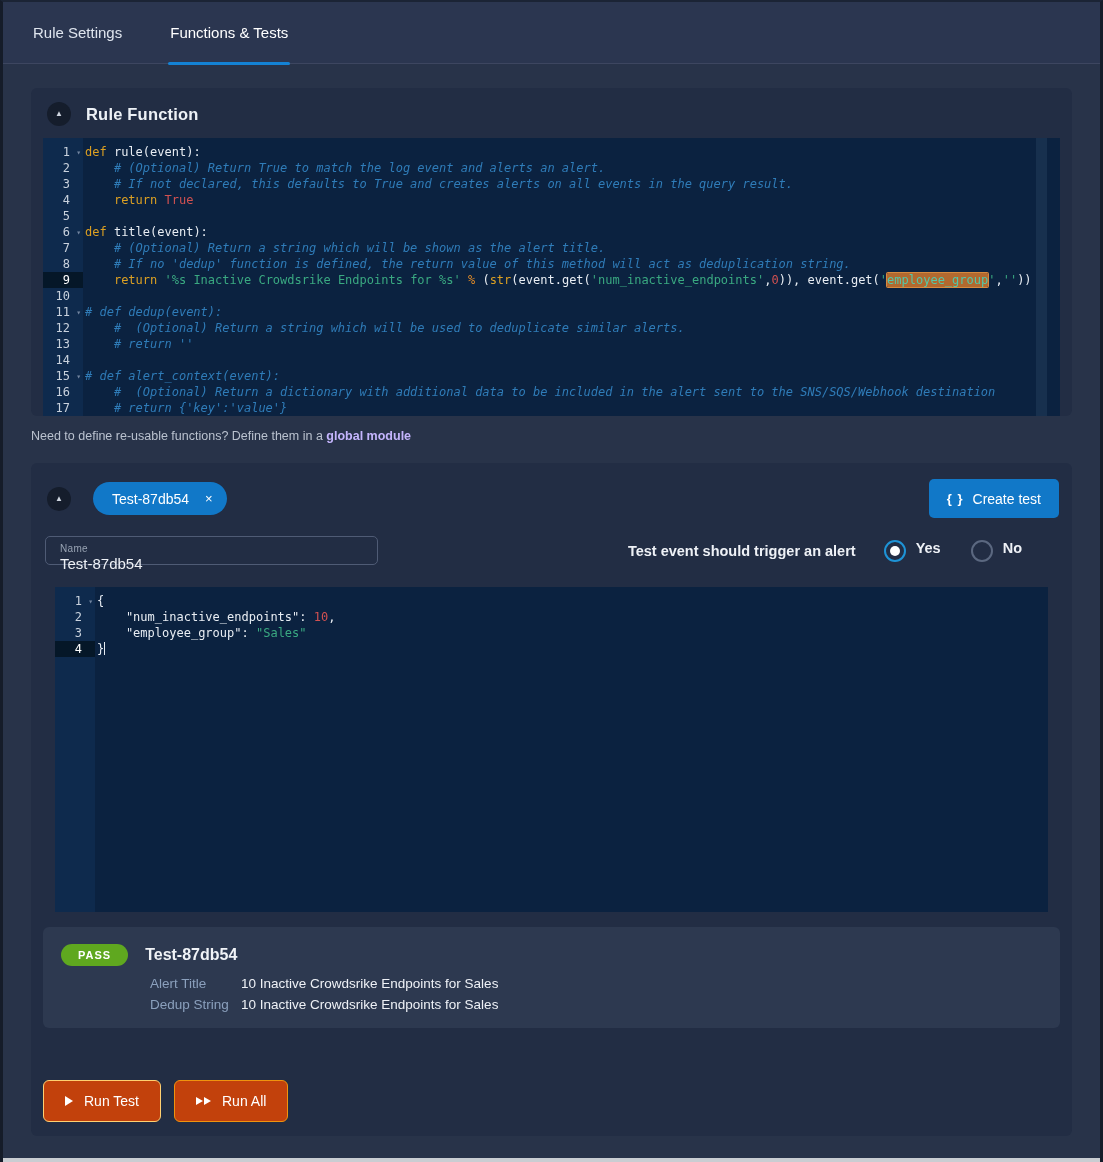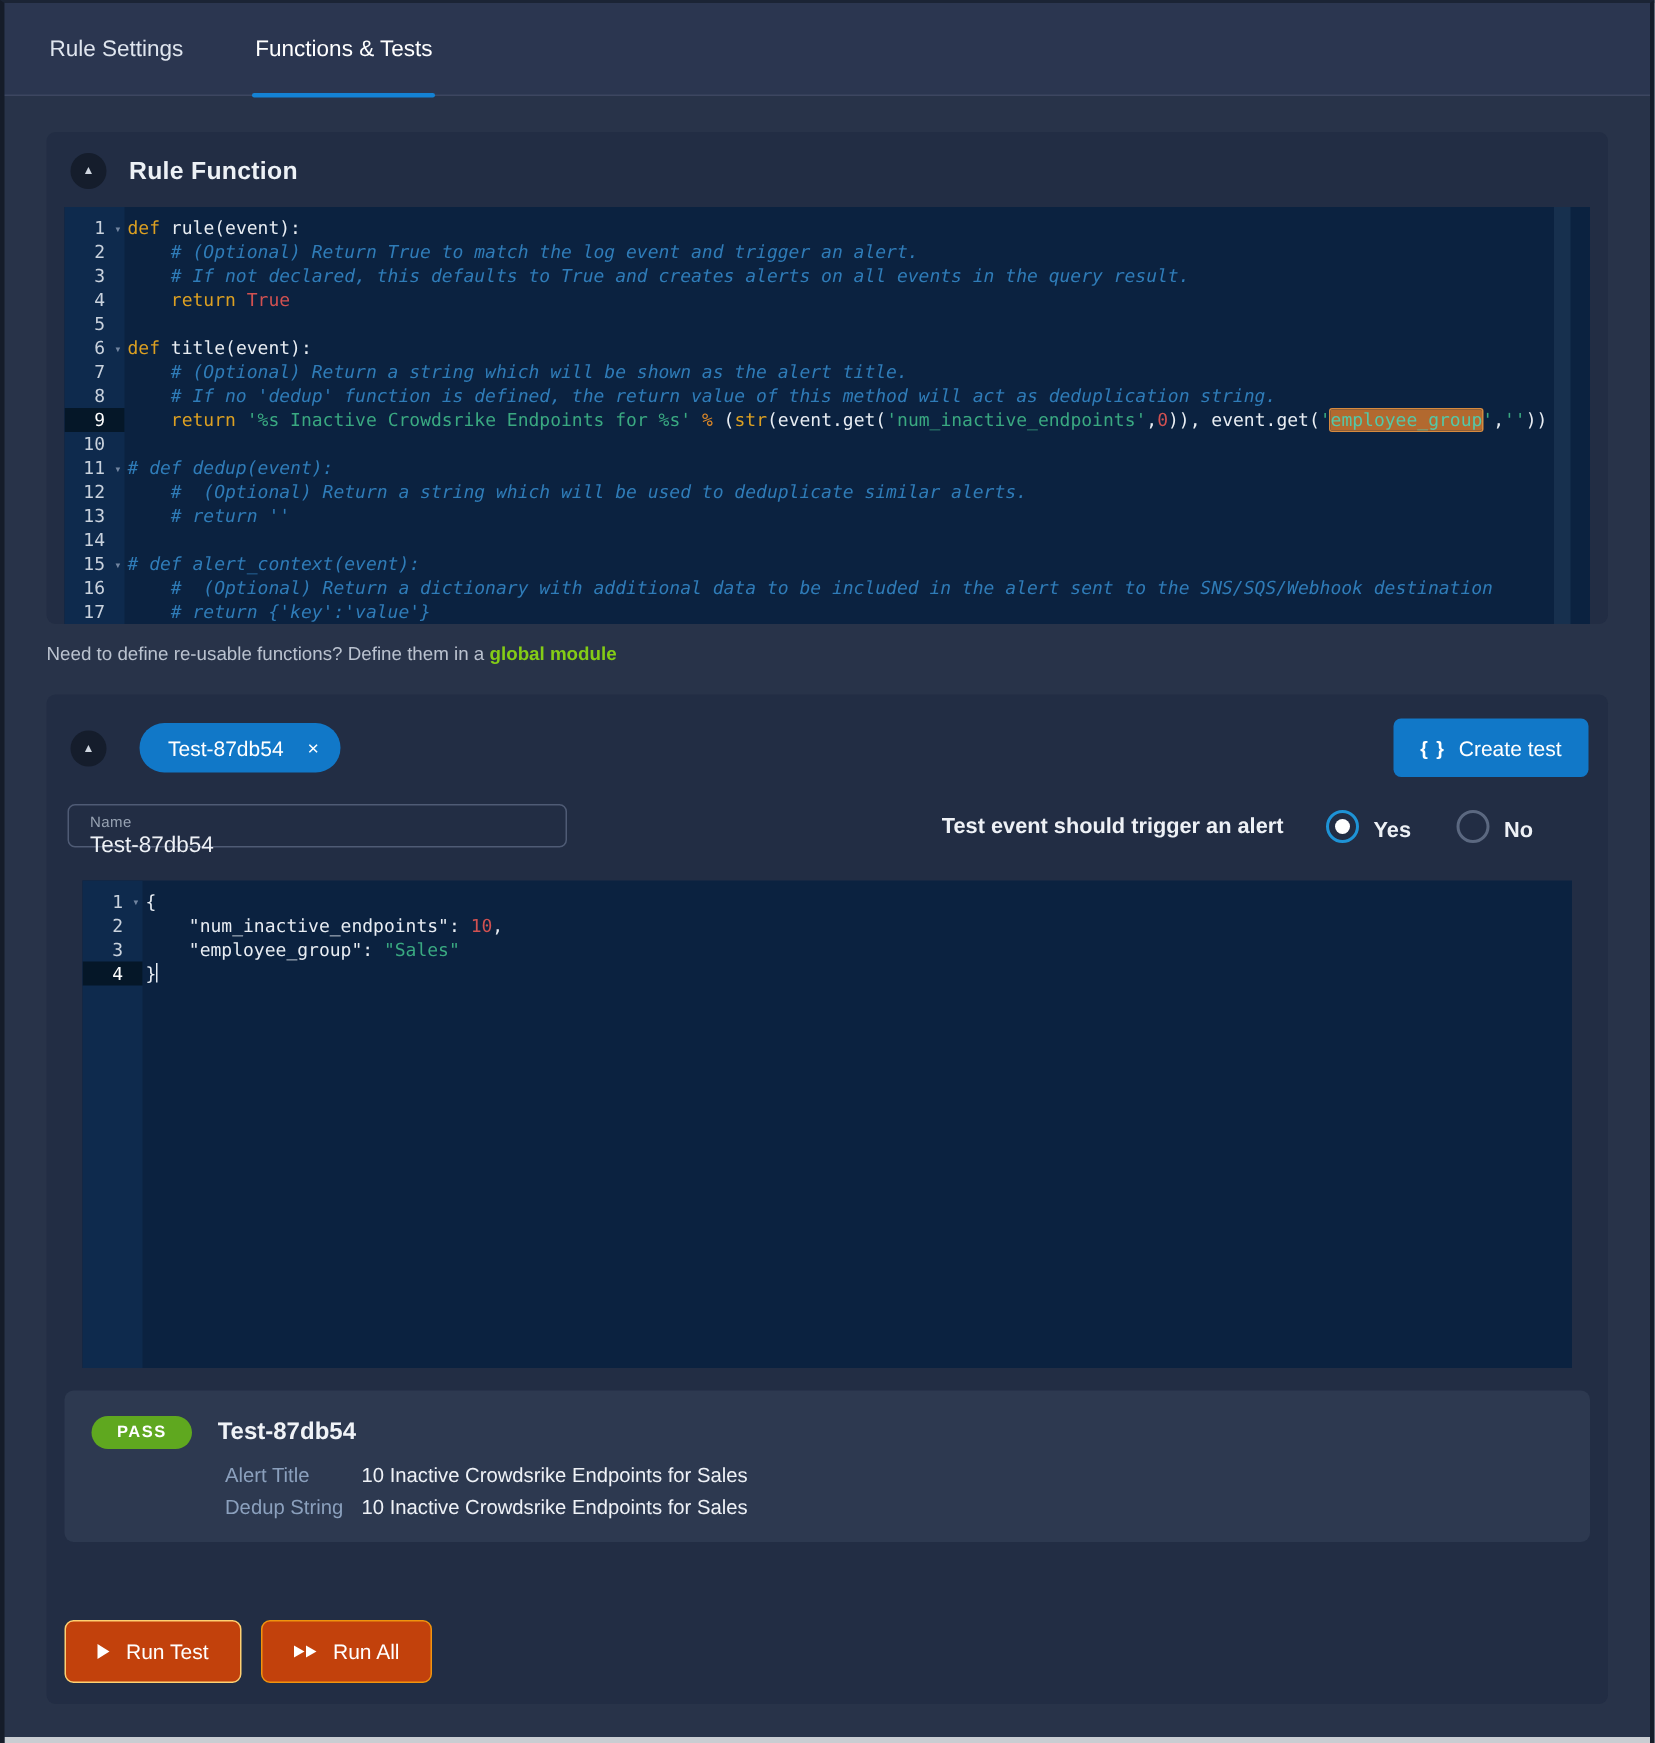--- a/index.html
+++ b/index.html
@@ -36,34 +36,34 @@
   .tk.c { color:#2f7cb8; font-style:italic; }
   .tk.s { color:#3aa981; }
   .tk.n { color:#d15151; }
   .tk.o { color:#e08a28; }
   .tk.sh { background:#b2692f; box-shadow:0 0 0 1px #d68a3f; border-radius:1px; color:#54c8a8; }
   .cursor { display:inline-block; width:1px; height:13px; background:#e6ecf3; vertical-align:middle; margin-top:-2px; }
   #editor-rule { height:278px; }
   #editor-test { height:325px; margin-top:0; }
   
   .footnote { margin:13px 0 20px 0; color:#bac2cf; font-size:12.5px; }
-  .footnote a { color:#84cc16; font-weight:bold; text-decoration:none; cursor:pointer; }
+  .footnote a { color:#c4b5fd; font-weight:bold; text-decoration:none; cursor:pointer; }
   
   .tests-header { display:flex; align-items:center; padding:16px 12px 0 16px; }
   .chip { display:flex; align-items:center; background:#1178c8; color:#ffffff; border-radius:17px; height:33px; padding:0 14px 0 19px; margin-left:22px; font-size:14px; cursor:pointer; }
   .chip-close { margin-left:16px; font-size:13px; color:#ffffff; cursor:pointer; line-height:1; }
   .create-test { margin-left:auto; margin-right:1px; display:flex; align-items:center; gap:9px; background:#1178c8; border:none; color:#ffffff; font-size:14px; font-family:inherit; height:39px; padding:0 18px; border-radius:5px; cursor:pointer; }
   .create-test .braces { font-size:13px; letter-spacing:1px; font-weight:bold; }
   .name-row { display:flex; align-items:center; padding:18px 40px 0 14px; }
   .name-field { width:333px; height:29px; border:1px solid #4f5b75; border-radius:5px; padding:6px 12px 4px 14px; cursor:text; }
   .name-field .fl { display:block; color:#98a3b3; font-size:10px; letter-spacing:.3px; }
   .name-field .fv { display:block; color:#eef1f6; font-size:15px; margin-top:1px; }
   .trigger-group { margin-left:auto; display:flex; align-items:center; }
   .trigger-label { color:#eef1f6; font-size:14.5px; font-weight:700; margin-right:28px; }
-  .radio-opt { display:flex; align-items:flex-end; margin-right:30px; cursor:pointer; }
+  .radio-opt { display:flex; align-items:flex-start; margin-right:30px; cursor:pointer; }
   .radio-opt:last-child { margin-right:10px; }
   .radio { width:22px; height:22px; border-radius:50%; border:2px solid #5b6880; display:flex; align-items:center; justify-content:center; }
   .radio.checked { border-color:#1e93d6; }
   .radio.checked .dot { width:10px; height:10px; border-radius:50%; background:#ffffff; }
   .radio-text { color:#eef1f6; font-size:14.5px; font-weight:600; margin-left:10px; }
   .ed2-wrap { padding:22px 12px 0 12px; }
   
   .result-card { margin:15px 12px 0 12px; background:#2d3950; border-radius:6px; padding:17px 18px 16px 18px; }
   .result-top { display:flex; align-items:center; }
   .pass-badge { background:#5fa81f; color:#ffffff; font-size:11px; font-weight:bold; letter-spacing:1px; border-radius:12px; padding:5px 17px; }
@@ -101,21 +101,21 @@
     <section class="panel">
       <div class="panel-header">
         <button class="collapse-btn">
           <span>▲</span>
         </button>
         <div class="panel-title">Rule Function</div>
       </div>
       <div class="editor has-track" id="editor-rule">
         <div class="ed-inner">
             <div class="cl"><div class="g">1<span class="fold">▾</span></div><div class="cd"><span class="tk k">def</span><span class="tk t"> rule(event):</span></div></div>
-            <div class="cl"><div class="g">2</div><div class="cd"><span class="tk c">    # (Optional) Return True to match the log event and trigger an alert.</span></div></div>
+            <div class="cl"><div class="g">2</div><div class="cd"><span class="tk c">    # (Optional) Return True to match the log event and alerts an alert.</span></div></div>
             <div class="cl"><div class="g">3</div><div class="cd"><span class="tk c">    # If not declared, this defaults to True and creates alerts on all events in the query result.</span></div></div>
             <div class="cl"><div class="g">4</div><div class="cd"><span class="tk t">    </span><span class="tk k">return</span><span class="tk t"> </span><span class="tk n">True</span></div></div>
             <div class="cl"><div class="g">5</div><div class="cd"></div></div>
             <div class="cl"><div class="g">6<span class="fold">▾</span></div><div class="cd"><span class="tk k">def</span><span class="tk t"> title(event):</span></div></div>
             <div class="cl"><div class="g">7</div><div class="cd"><span class="tk c">    # (Optional) Return a string which will be shown as the alert title.</span></div></div>
             <div class="cl"><div class="g">8</div><div class="cd"><span class="tk c">    # If no 'dedup' function is defined, the return value of this method will act as deduplication string.</span></div></div>
             <div class="cl"><div class="g active">9</div><div class="cd"><span class="tk t">    </span><span class="tk k">return</span><span class="tk t"> </span><span class="tk s">'%s Inactive Crowdsrike Endpoints for %s'</span><span class="tk t"> </span><span class="tk o">%</span><span class="tk t"> (</span><span class="tk k">str</span><span class="tk t">(event.get(</span><span class="tk s">'num_inactive_endpoints'</span><span class="tk t">,</span><span class="tk n">0</span><span class="tk t">)), event.get(</span><span class="tk s">'</span><span class="tk sh">employee_group</span><span class="tk s">'</span><span class="tk t">,</span><span class="tk s">''</span><span class="tk t">))</span></div></div>
             <div class="cl"><div class="g">10</div><div class="cd"></div></div>
             <div class="cl"><div class="g">11<span class="fold">▾</span></div><div class="cd"><span class="tk c"># def dedup(event):</span></div></div>
             <div class="cl"><div class="g">12</div><div class="cd"><span class="tk c">    #  (Optional) Return a string which will be used to deduplicate similar alerts.</span></div></div>

